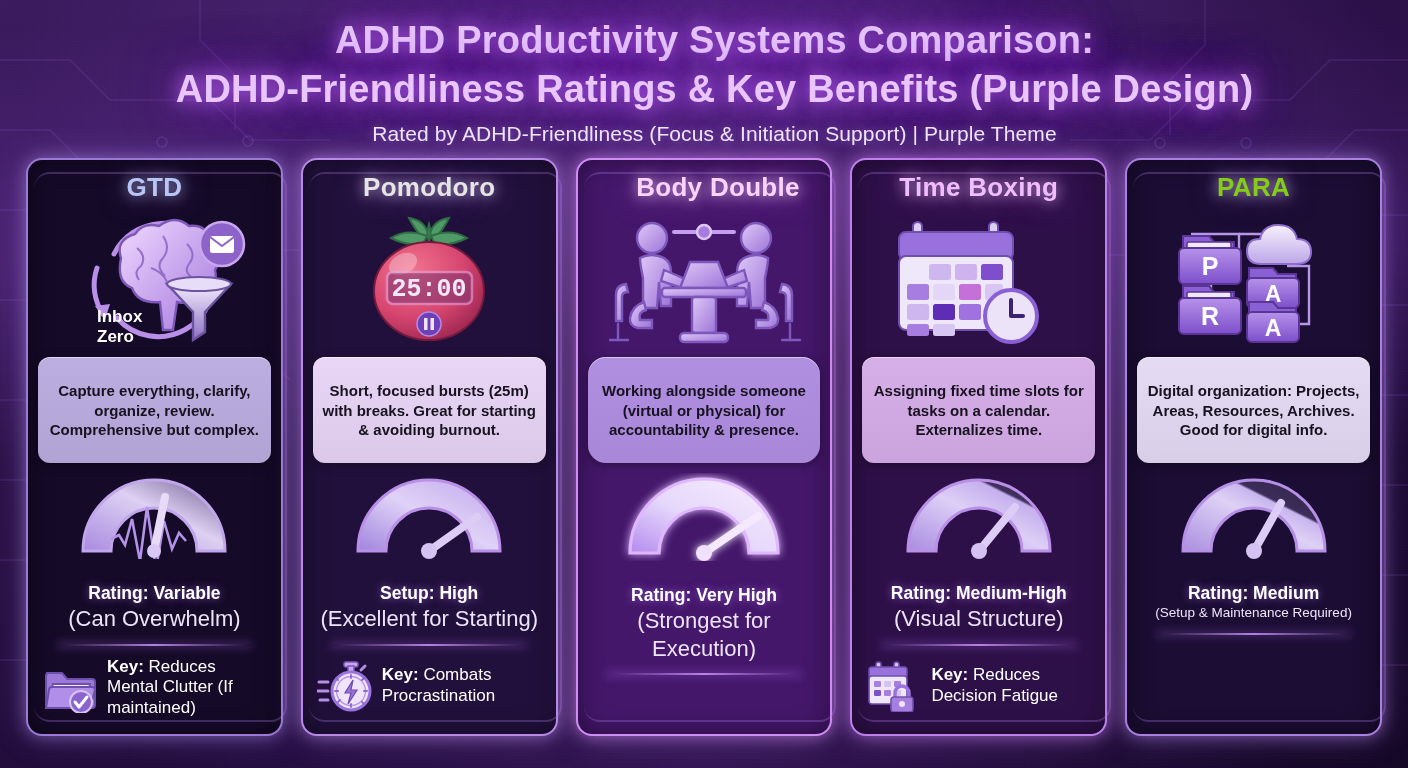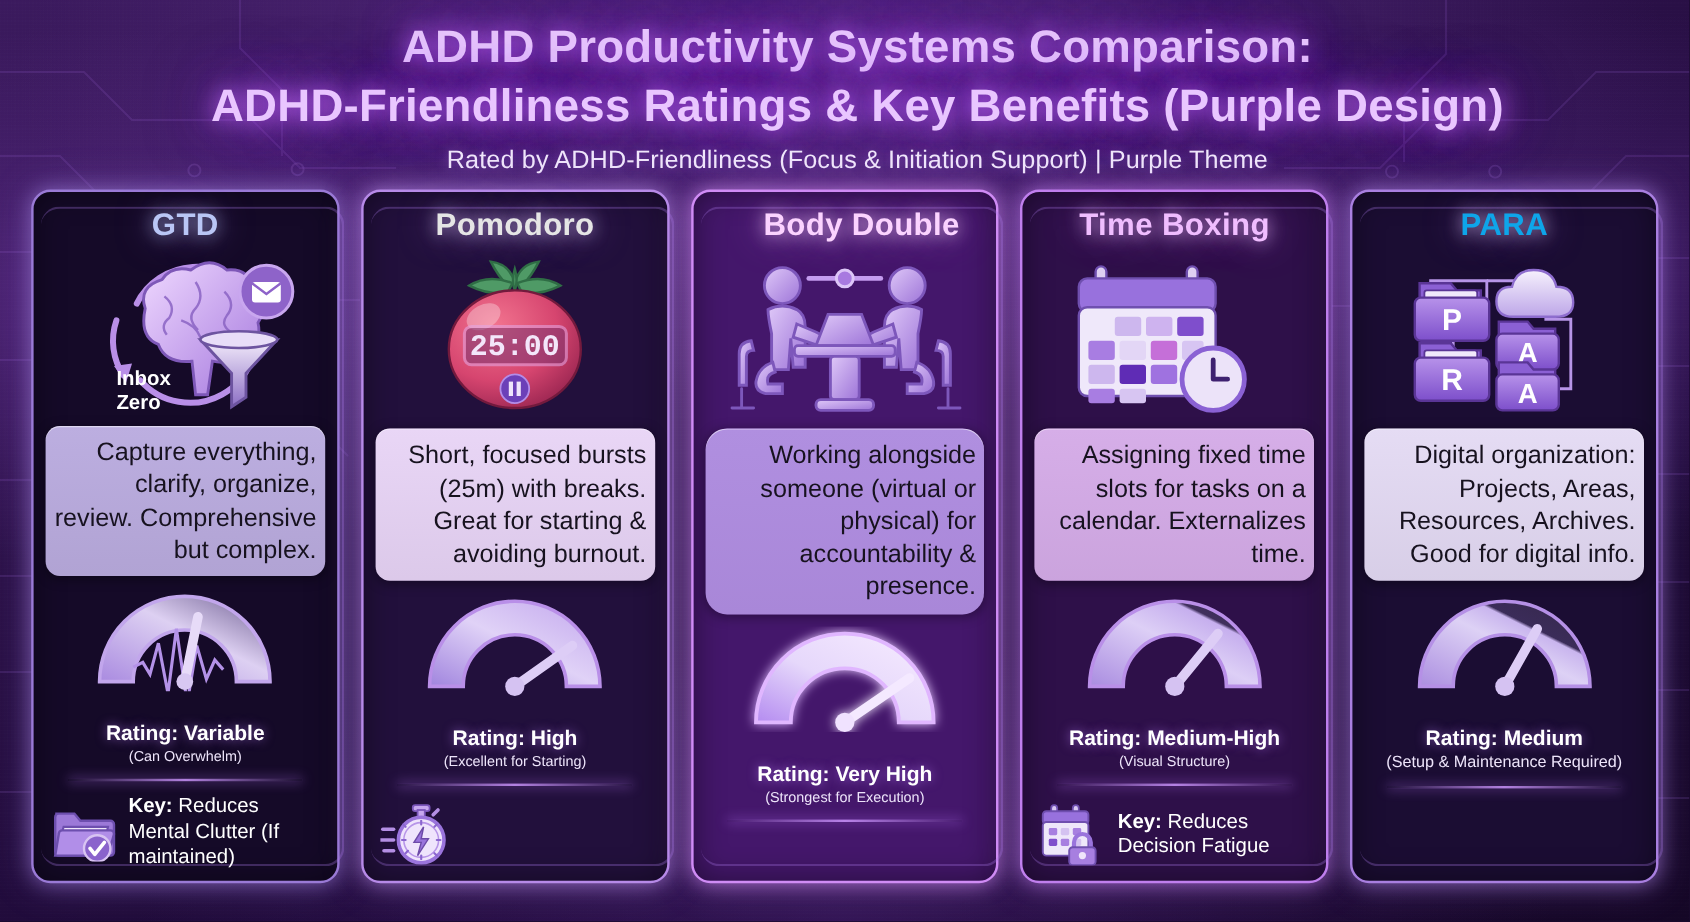--- a/index.html
+++ b/index.html
@@ -61,35 +61,35 @@
   }
 
   
   .illus { height: 152px; width: 100%; display: flex; align-items: center; justify-content: center;
            position: relative; z-index: 3; }
   .illus svg { display: block; }
 
   
   .desc {
     width: 100%; border-radius: 12px; padding: 9px 7px;
-    color: #17121f; font-size: 21px; line-height: 1.30; text-align: right;
+    color: #17121f; font-size: 15px; line-height: 1.30; text-align: center;
     position: relative; z-index: 3;
     box-shadow: 0 2px 10px rgba(0,0,0,.38), inset 0 1px 0 rgba(255,255,255,.5);
-    min-height: 106px; display: flex; align-items: center; justify-content: center;
+    min-height: 106px; display: flex; align-items: center; justify-content: center; font-weight: bold;
   }
 
   
   .gauge { margin-top: 10px; position: relative; z-index: 3; }
 
   .rating { margin-top: 20px; text-align: center; position: relative; z-index: 3; }
   .rating-main {
     font-size: 17.5px; font-weight: bold; color: #ffffff; line-height: 1.25;
     text-shadow: 0 0 9px rgba(190,130,255,.6);
   }
-  .rating-sub { font-size: 12px; color: #ede4fa; line-height: 1.25; }
+  .rating-sub { font-size: 22px; color: #ede4fa; line-height: 1.25; }
   .rating-sub.small { font-size: 13.5px; }
 
   .divider {
     width: 84%; height: 2px; margin: 11px auto 0 auto; position: relative; z-index: 3;
     background: linear-gradient(90deg, rgba(160,110,220,.05), rgba(205,150,255,.85), rgba(160,110,220,.05));
     box-shadow: 0 0 10px rgba(190,120,255,.8);
   }
 
   .keyrow {
     margin-top: 11px; display: flex; align-items: center; gap: 9px;
@@ -268,21 +268,21 @@
                 <stop offset=".86" stop-color="#3d2c58"></stop>
                 <stop offset="1" stop-color="#342549"></stop>
             </linearGradient>
           </defs>
           <path d="M14 78 A71 71 0 0 1 156 78 L128 78 A43 43 0 0 0 42 78 Z" fill="url(#gA2)" stroke="#b98fe8" stroke-width="3"></path>
           <path d="M85 78 L133 44" stroke="#ddcdf6" stroke-width="8" stroke-linecap="round"></path>
           <circle cx="85" cy="78" r="8" fill="#d5c2f2"></circle>
         </svg>
       </div>
       <div class="rating">
-        <div class="rating-main">Rating: High</div>
+        <div class="rating-main">Setup: High</div>
         <div class="rating-sub">(Excellent for Starting)</div>
       </div>
       <div class="divider"></div>
       <div class="keyrow">
         <div class="key-icon">
           <svg width="56" height="52" viewBox="0 0 56 52">
             <g stroke="#b48fe4" stroke-width="3" stroke-linecap="round">
               <path d="M2 22 h9"></path>
                 <path d="M0 31 h11"></path>
                 <path d="M3 40 h8"></path>
@@ -298,20 +298,23 @@
                 <path d="M18 31 h3"></path>
                 <path d="M47 31 h3"></path>
               <path d="M45 20 l2 -2"></path>
                 <path d="M21 42 l2 -2"></path>
                 <path d="M45 42 l2 2"></path>
                 <path d="M21 20 l-2 -2"></path>
             </g>
             <path d="M36 20 l-8 13 h6 l-3 11 9 -14 h-6 z" fill="#9a74dc" stroke="#6d4aa8" stroke-width="1.2"></path>
           </svg>
         </div>
+        <div class="key-text">
+          <b>Key:</b><span> Combats Procrastination</span>
+        </div>
       </div>
     </div>
 
     <div class="card" style="background: rgb(68, 23, 107); border: 2.5px solid rgb(208, 140, 245); box-shadow: rgba(208, 140, 245, 0.6) 0px 0px 16px, rgba(208, 140, 245, 0.333) 0px 0px 34px, rgba(0, 0, 0, 0.45) 0px 0px 26px inset;">
       <div class="card-title" style="color: rgb(251, 211, 255); text-shadow: rgba(251, 211, 255, 0.8) 0px 0px 14px, rgba(208, 140, 245, 0.667) 0px 0px 30px; margin-left: 28px;">Body Double</div>
       <div class="illus">
         <svg width="200" height="150" viewBox="0 0 200 150">
           <defs>
             <linearGradient id="pplG" x1="0" y1="0" x2="1" y2="1">
               <stop offset="0" stop-color="#dfc8f8"></stop>
@@ -441,21 +444,21 @@
             <circle cx="36" cy="44" r="3" fill="#efe5fb"></circle>
           </svg>
         </div>
         <div class="key-text">
           <b>Key:</b><span> Reduces Decision Fatigue</span>
         </div>
       </div>
     </div>
 
     <div class="card" style="background: rgb(27, 13, 51); border: 2.5px solid rgb(169, 127, 224); box-shadow: rgba(169, 127, 224, 0.6) 0px 0px 16px, rgba(169, 127, 224, 0.333) 0px 0px 34px, rgba(0, 0, 0, 0.45) 0px 0px 26px inset;">
-      <div class="card-title" style="color: #0ea5e9; text-shadow: rgba(221, 198, 247, 0.8) 0px 0px 14px, rgba(169, 127, 224, 0.667) 0px 0px 30px;">PARA</div>
+      <div class="card-title" style="color: #84cc16; text-shadow: rgba(221, 198, 247, 0.8) 0px 0px 14px, rgba(169, 127, 224, 0.667) 0px 0px 30px;">PARA</div>
       <div class="illus">
         <svg width="185" height="150" viewBox="0 0 185 150">
           <defs>
             <linearGradient id="foldG" x1="0" y1="0" x2="0" y2="1">
               <stop offset="0" stop-color="#b792ea"></stop>
                 <stop offset="1" stop-color="#7d4fcb"></stop>
             </linearGradient>
             <linearGradient id="cloudG" x1="0" y1="0" x2="0" y2="1">
               <stop offset="0" stop-color="#f6f1fd"></stop>
                 <stop offset="1" stop-color="#bda6e8"></stop>

